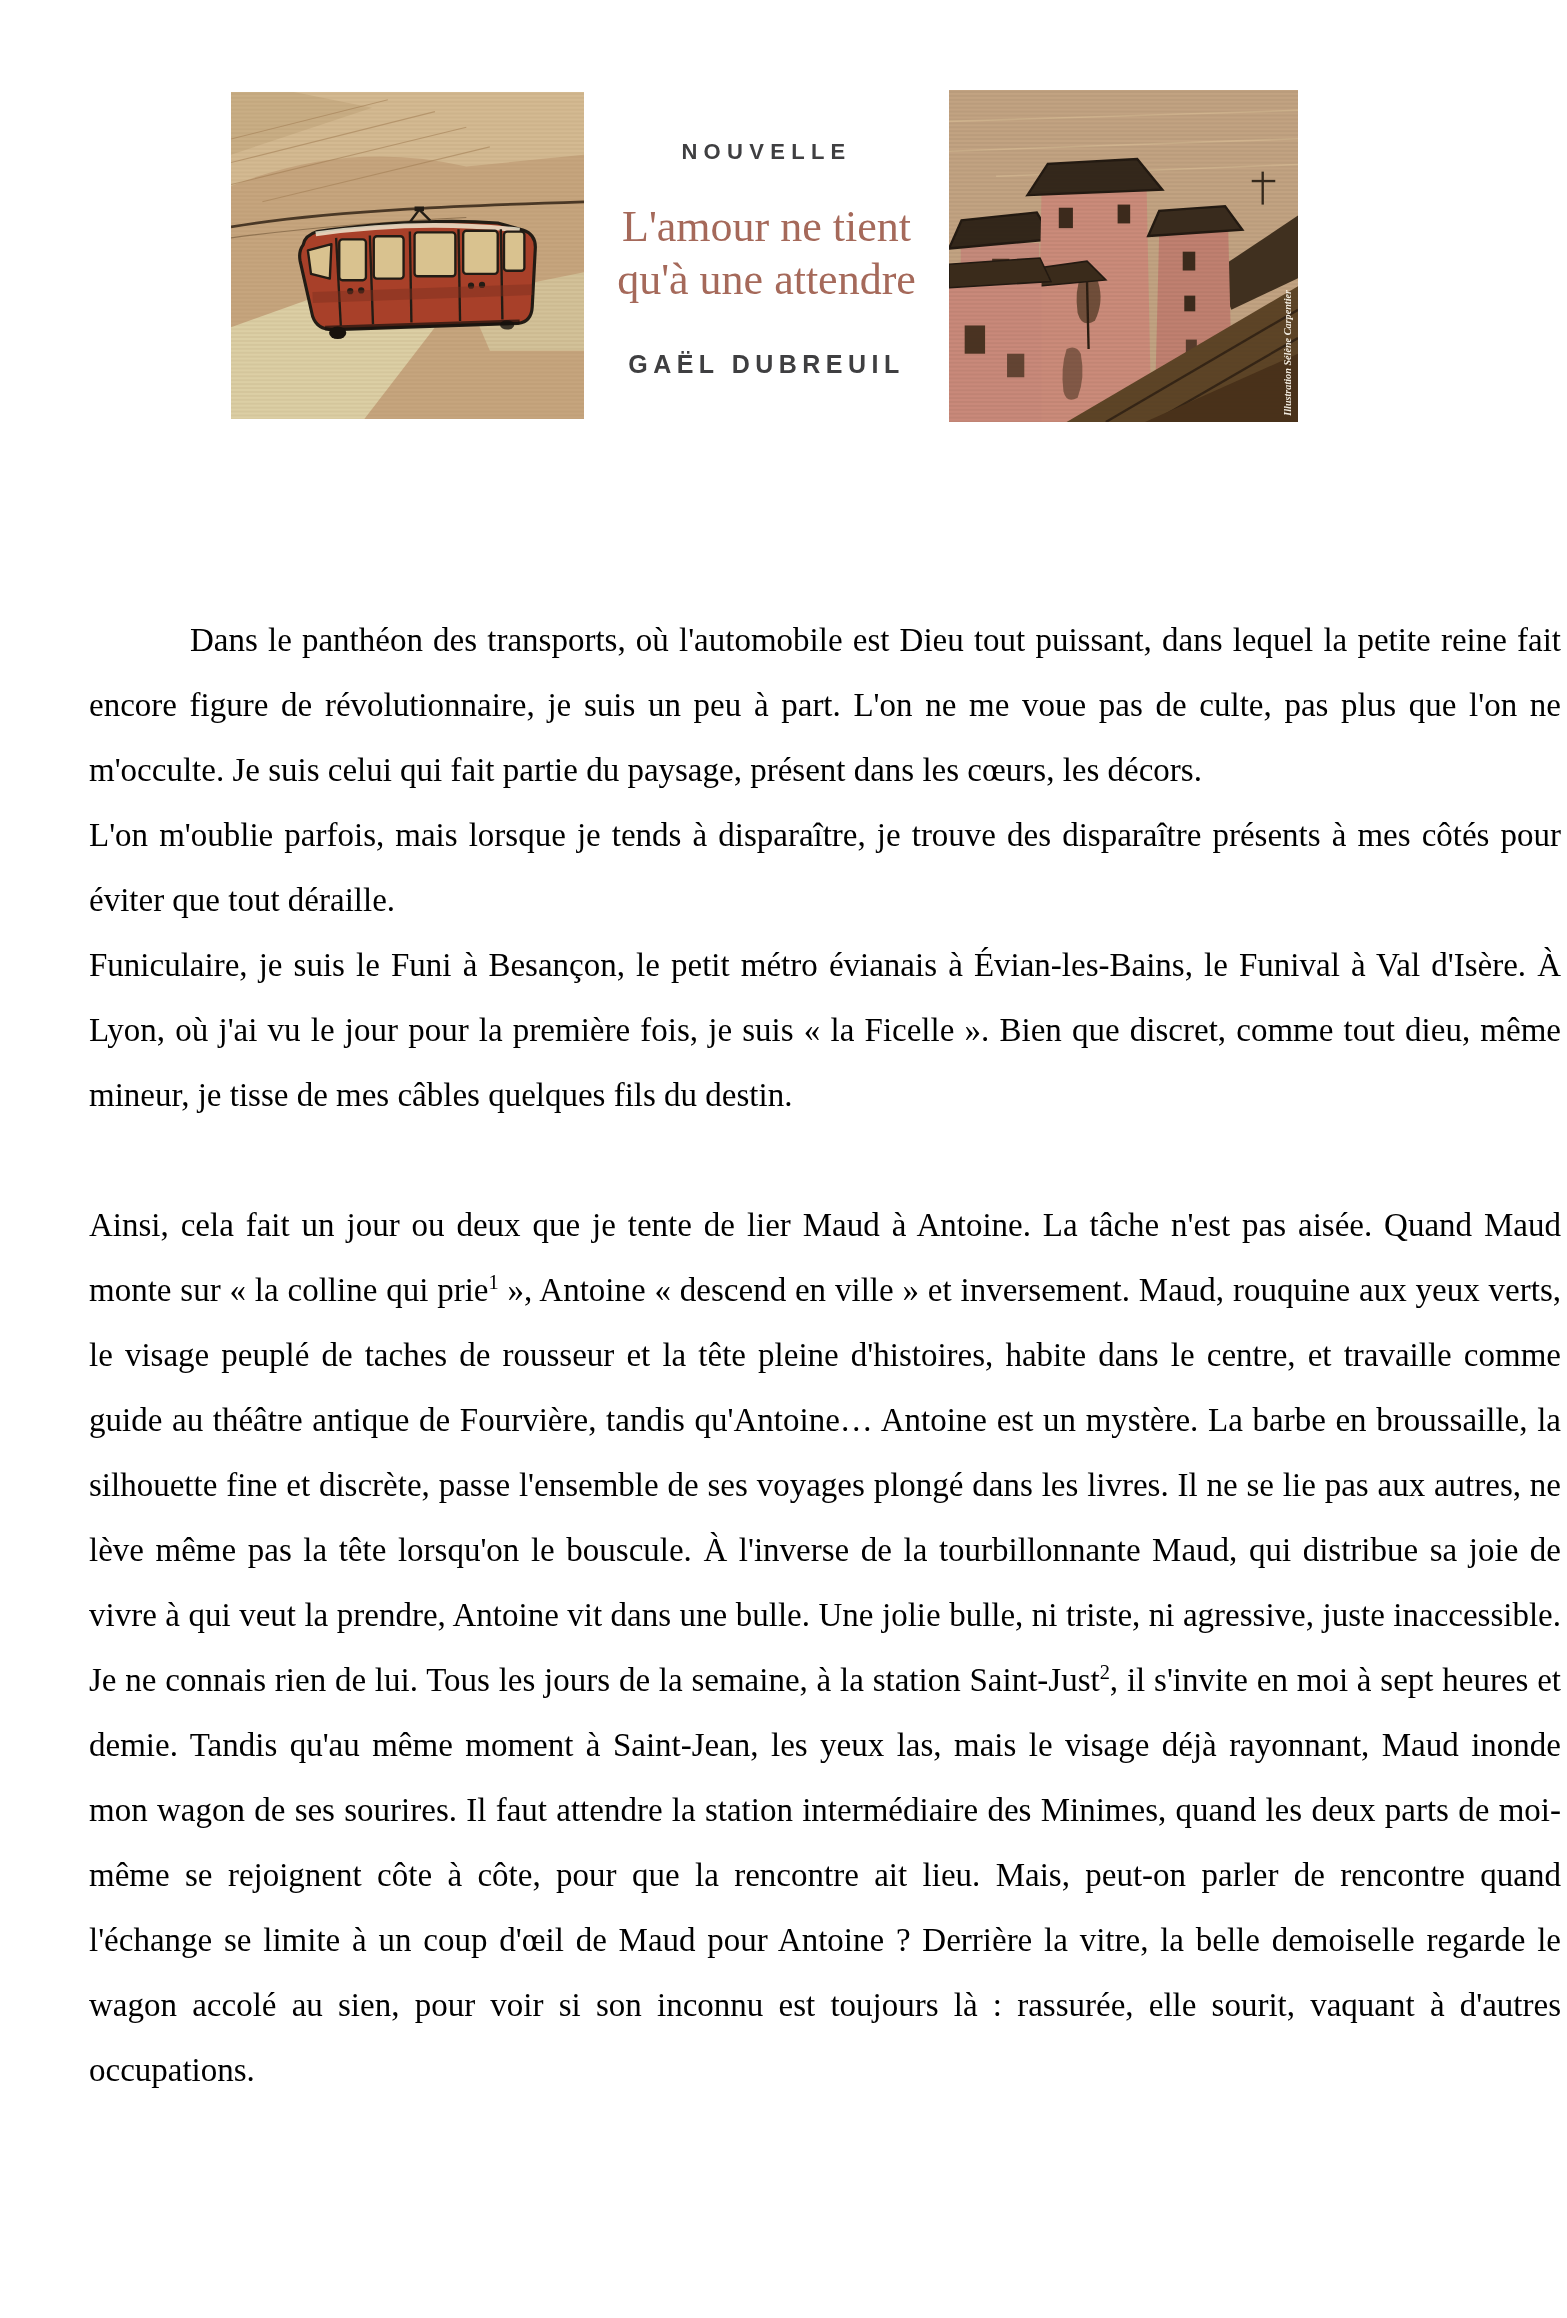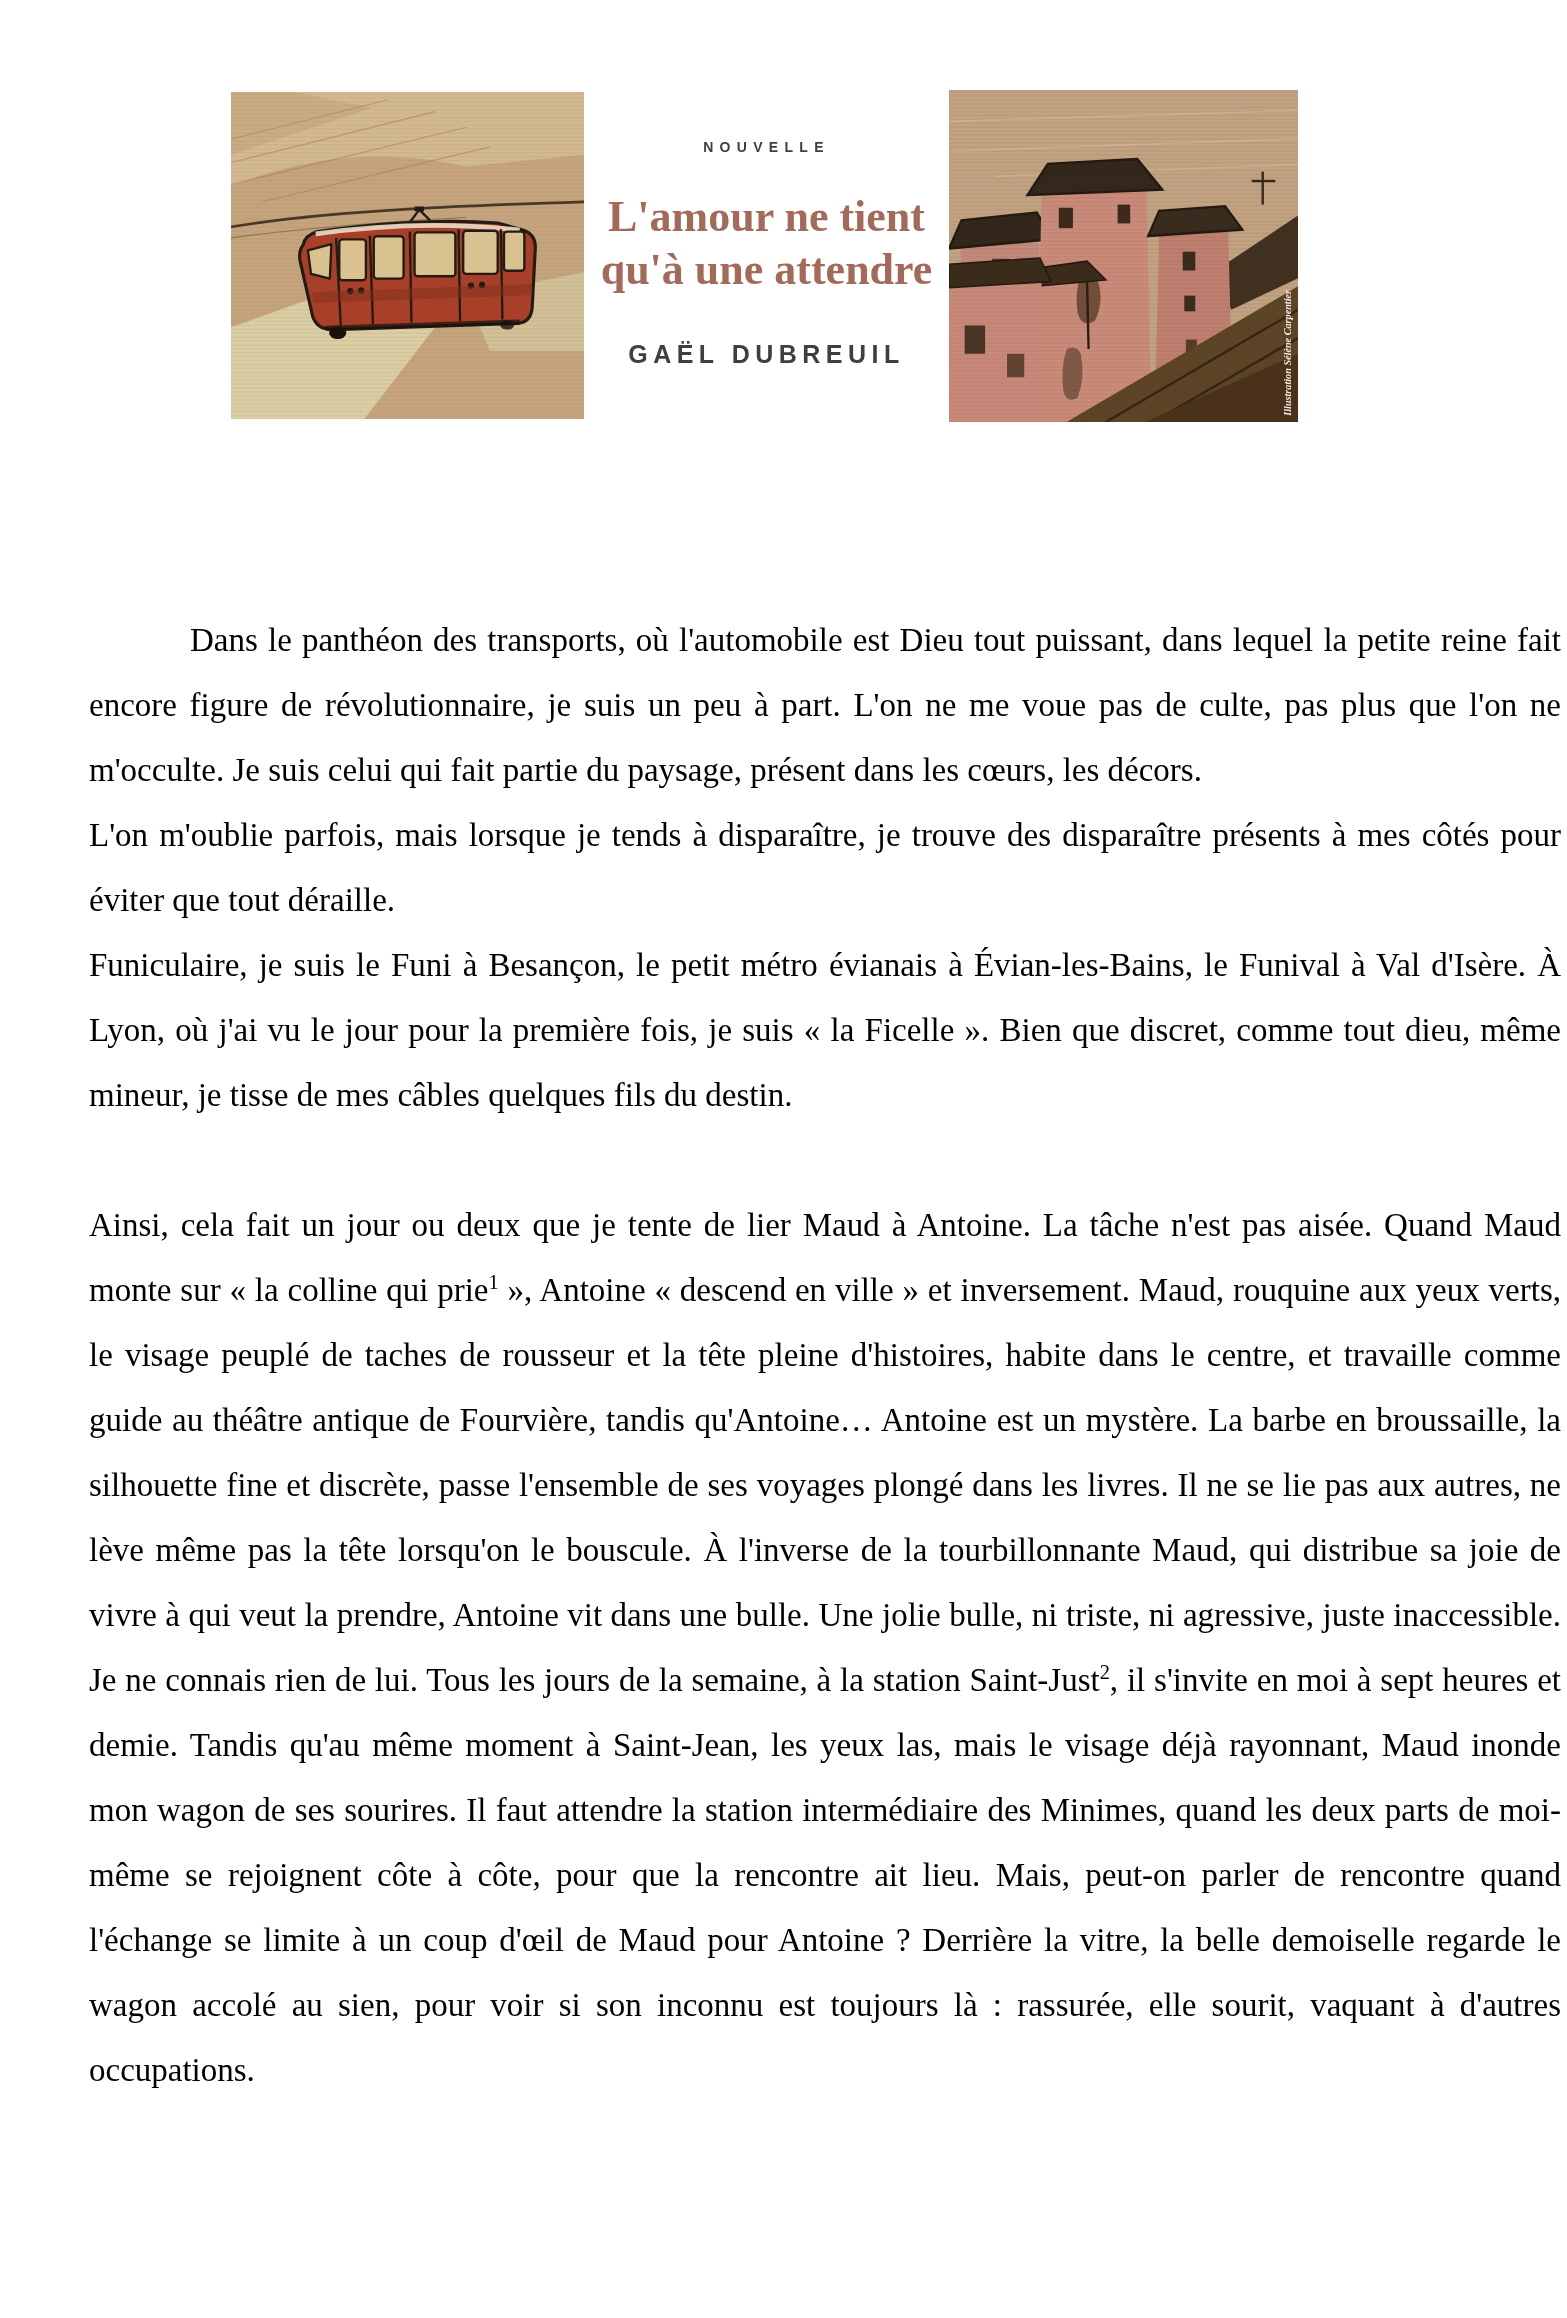--- a/index.html
+++ b/index.html
@@ -20,29 +20,29 @@
   .header-center {
     position: absolute;
     left: 584px;
     top: 90px;
     width: 365px;
     text-align: center;
     font-family: "Liberation Sans", sans-serif;
   }
   .kicker {
     margin-top: 49px;
-    font-size: 14px;
+    font-size: 22px;
     font-weight: bold;
     letter-spacing: 6.3px;
     color: #3f3f41;
   }
   .title {
     margin: 35px 0 0 0;
     font-family: "Liberation Serif", serif;
-    font-weight: bold;
+    font-weight: normal;
     font-size: 44px;
     line-height: 53px;
     color: #a5695a;
   }
   .author {
     margin-top: 44px;
     font-size: 25px;
     font-weight: bold;
     letter-spacing: 5.5px;
     color: #3f3f41;

